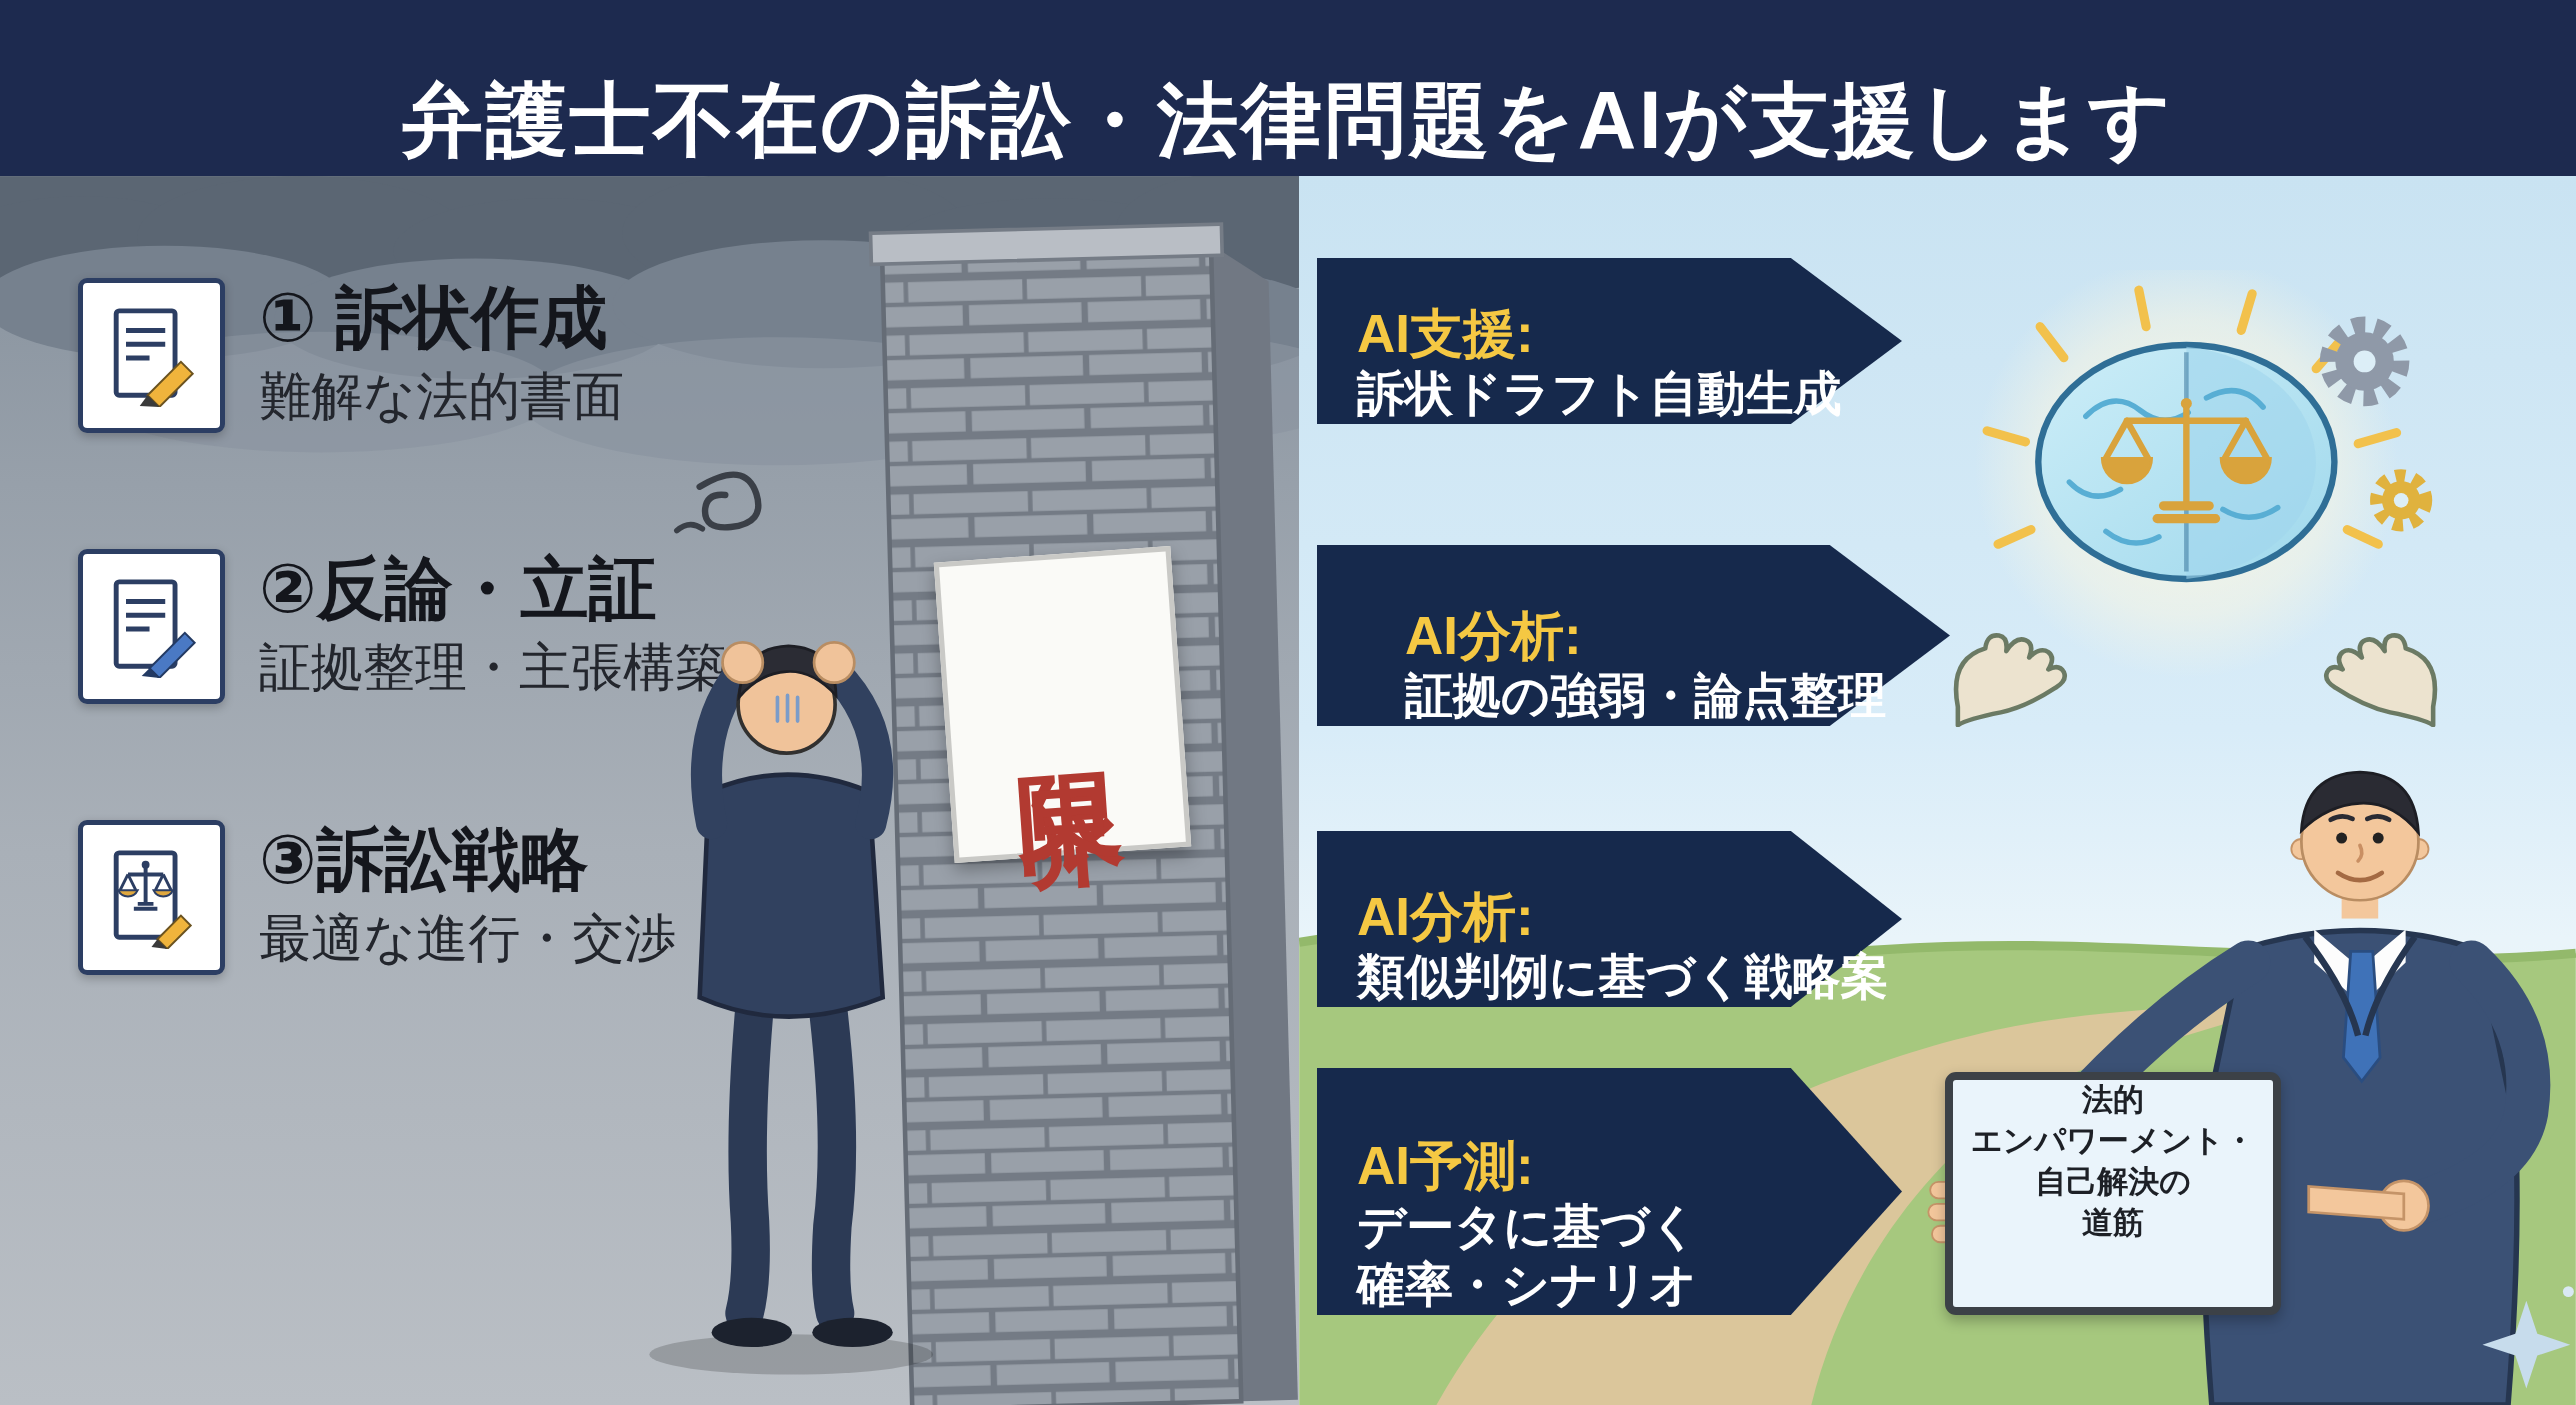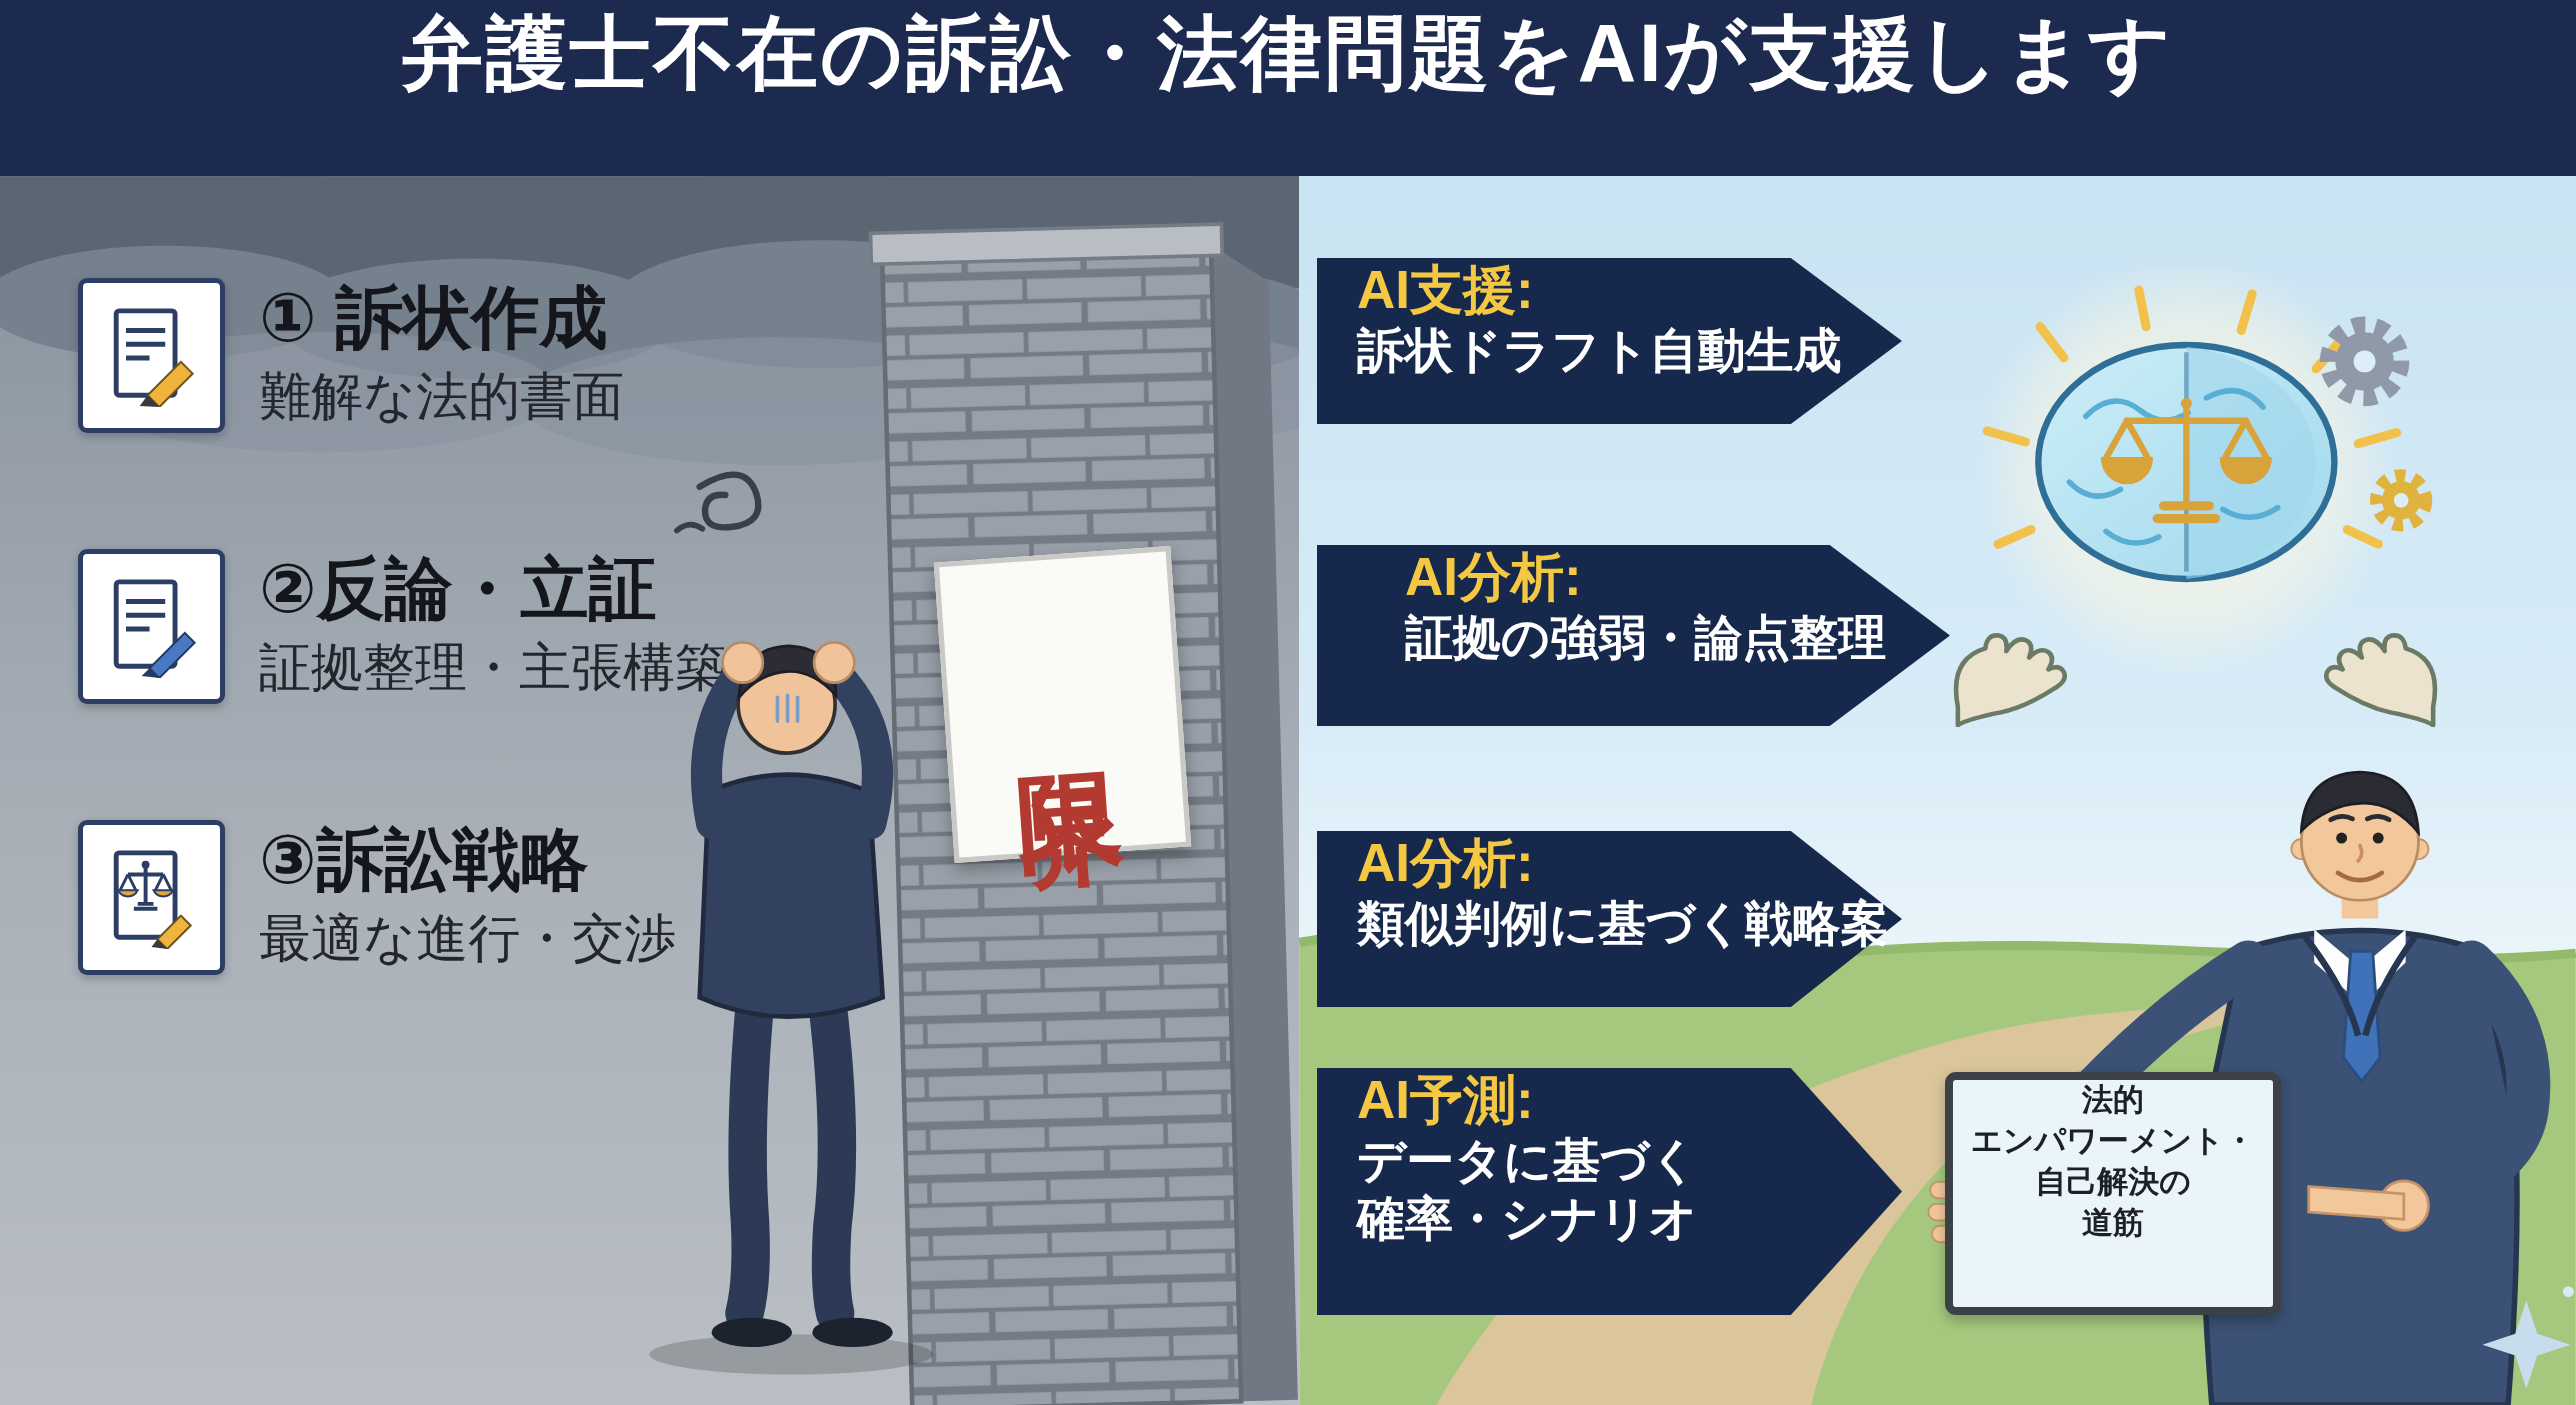--- a/index.html
+++ b/index.html
@@ -1,21 +1,21 @@
 <!DOCTYPE html>
 <html style="font-size:14.6px"><head>
 <meta charset="utf-8">
 <style>
   html,body{margin:0;padding:0;background:#ffffff;}
   .stage{position:relative;width:2576px;height:1405px;overflow:hidden;
          font-family:"Liberation Sans","DejaVu Sans",sans-serif;}
 
   
   .header{position:absolute;left:0;top:0;width:2576px;height:176px;background:#1d2a4f;
-          display:flex;align-items:flex-start;justify-content:center;z-index:40;}
+          display:flex;align-items:flex-end;justify-content:center;z-index:40;}
   .header h1{margin:0;color:#ffffff;font-size:81px;font-weight:800;letter-spacing:2.7px;white-space:nowrap;}
 
   
   .left-panel{position:absolute;left:0;top:176px;width:1299px;height:1229px;overflow:hidden;
       background:linear-gradient(180deg,#85909c 0%,#97a0aa 25%,#a9b0b8 55%,#babfc5 100%);}
   .right-panel{position:absolute;left:1299px;top:176px;width:1277px;height:1229px;overflow:hidden;
       background:linear-gradient(180deg,#c9e3f2 0%,#d8ecf8 45%,#e9f4fa 62%,#f0f6ee 100%);}
 
   .clouds{position:absolute;left:0;top:0;}
 
@@ -32,21 +32,21 @@
   .wall-svg{position:absolute;left:860px;top:220px;z-index:10;}
   .limit-sign{position:absolute;left:944px;top:554px;width:227px;height:291px;background:#fafaf7;
       border:5.5px solid #c9c9c6;box-shadow:0 7.3px 16.5px rgba(0,0,0,.3);display:flex;align-items:center;
       justify-content:center;transform:rotate(-4deg);z-index:11;}
   .limit-sign span{writing-mode:vertical-rl;text-orientation:upright;font-size:106px;font-weight:800;
       color:#b23a31;letter-spacing:12.8px;line-height:1;}
 
   .stressed-svg{position:absolute;left:512px;top:430px;z-index:12;}
 
   
-  .ai-arrow{position:absolute;display:flex;flex-direction:column;justify-content:flex-start;z-index:20;}
+  .ai-arrow{position:absolute;display:flex;flex-direction:column;justify-content:flex-end;z-index:20;}
   .arrow-bg{position:absolute;inset:0;background:#16294c;
             clip-path:polygon(0 0,81% 0,100% 50%,81% 100%,0 100%);}
   .arrow-text{position:relative;padding-left:40px;}
   .arrow-label{font-size:53px;font-weight:800;color:#f5c843;line-height:1.2;white-space:nowrap;}
   .arrow-line{font-size:48px;font-weight:700;color:#ffffff;line-height:1.22;white-space:nowrap;}
   .a1{left:1317px;top:258px;width:585px;height:166px;}
   .a2{left:1317px;top:545px;width:585px;height:181px;padding-left:48px;}
   .a3{left:1317px;top:831px;width:585px;height:176px;}
   .a4{left:1317px;top:1068px;width:585px;height:247px;}
 

